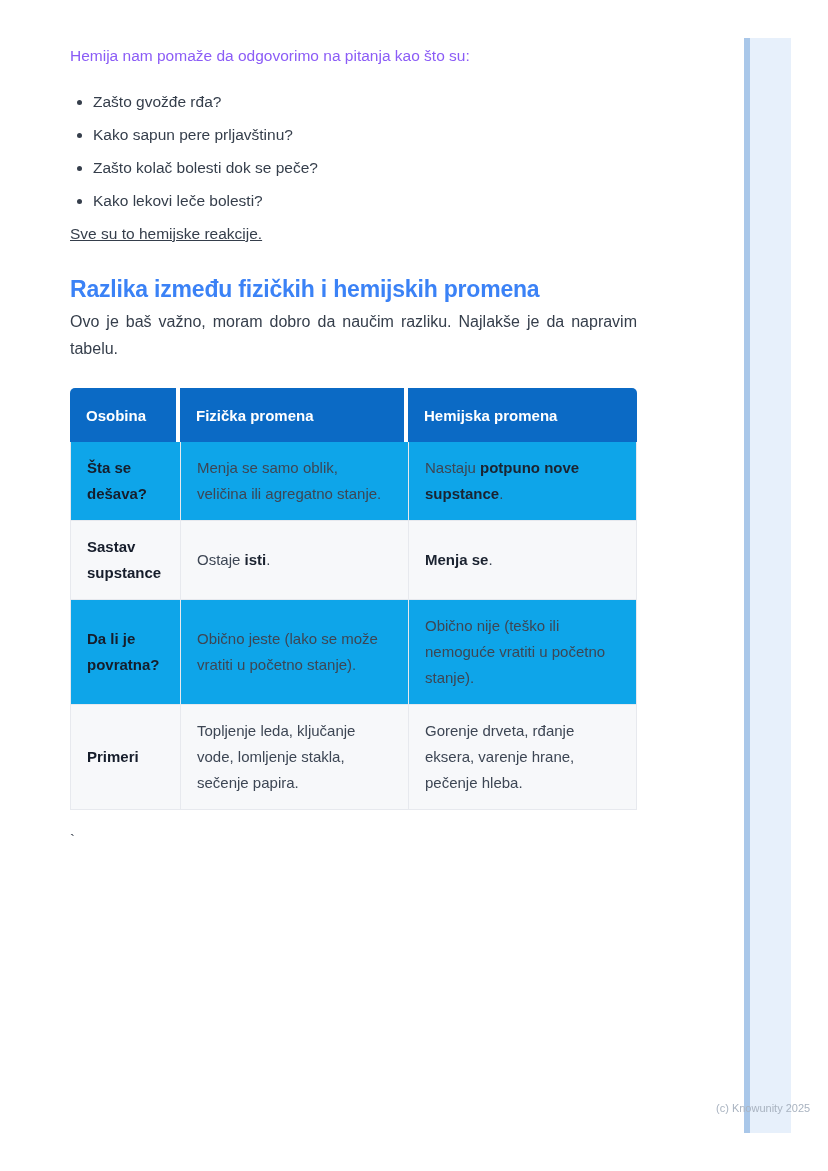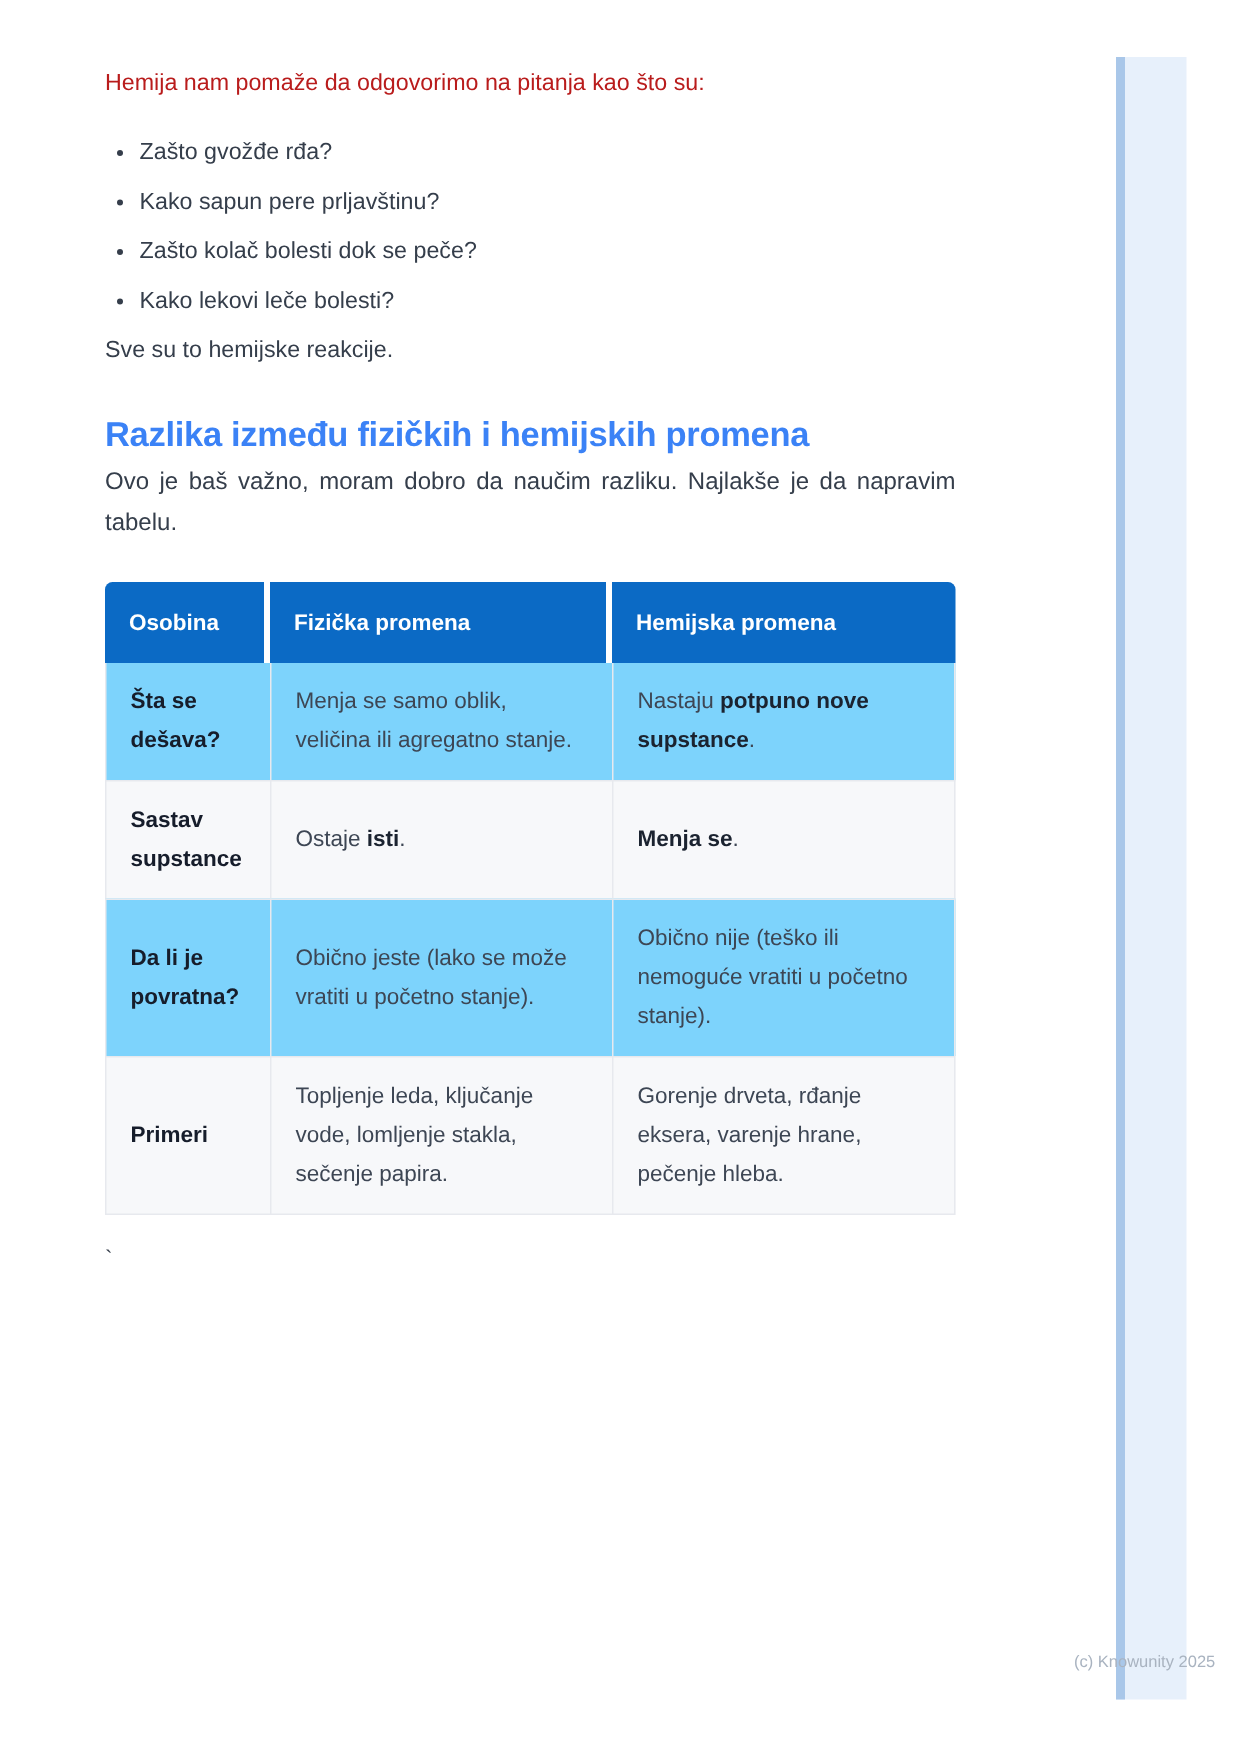--- a/index.html
+++ b/index.html
@@ -8,33 +8,34 @@
     width: 828px; height: 1171px;
     font-family: "Liberation Sans", sans-serif;
     position: relative; overflow: hidden;
     color: #38404d;
   }
   .page { position: absolute; inset: 0; background: #ffffff; }
 
   .content { position: absolute; left: 70px; top: 44px; width: 567px; }
 
   .intro {
-    font-size: 15.5px; line-height: 24px; color: #b91c1c;
+    font-size: 15.5px; line-height: 24px; color: #8b5cf6;
     margin-bottom: 22px;
   }
   ul.bullets {
     list-style: disc outside; padding-left: 23px; margin-bottom: 1px;
     color: #353e4b;
   }
   ul.bullets li {
     font-size: 15.5px; line-height: 23px; margin-bottom: 10px;
   }
   .conclusion {
     font-size: 15.5px; line-height: 24px; color: #353e4b;
     margin-bottom: 28px;
+    text-decoration: underline;
   }
   h2.heading {
     font-size: 23px; line-height: 30px; font-weight: 700;
     color: var(--accent, #3b82f6); letter-spacing: -0.2px;
     margin-bottom: 4px;
   }
   .lead {
     font-size: 16px; line-height: 27px; color: #353e4b;
     text-align: justify; margin-bottom: 26px;
   }
@@ -55,21 +56,21 @@
     padding: 16px 16px; height: 54px;
   }
   thead th:not(:last-child) { border-right: 4px solid #ffffff; }
   thead th:first-child { border-top-left-radius: 5px; }
   thead th:last-child { border-top-right-radius: 5px; }
 
   tbody th, tbody td {
     vertical-align: middle; text-align: left;
     padding: 13px 16px; line-height: 26px;
     border-top: 1px solid var(--table-border, #e7e9ee);
-    background: #7dd3fc;
+    background: #0ea5e9;
   }
   tbody tr:first-child th, tbody tr:first-child td { border-top: none; }
   tbody th.rowlabel {
     font-weight: 700; color: #161d2b; border-left: 1px solid var(--table-border, #e7e9ee);
   }
   tbody td { color: #3d4654; border-left: 1px solid var(--table-border, #e7e9ee); margin-left: 20px; }
   tbody td:last-child { border-right: 1px solid var(--table-border, #e7e9ee); }
   tbody tr:last-child th, tbody tr:last-child td { border-bottom: 1px solid var(--table-border, #e7e9ee); }
   tbody tr:nth-child(even) th, tbody tr:nth-child(even) td { background: #f7f8fa; }
   tbody td strong { font-weight: 700; color: #1b2330; }

